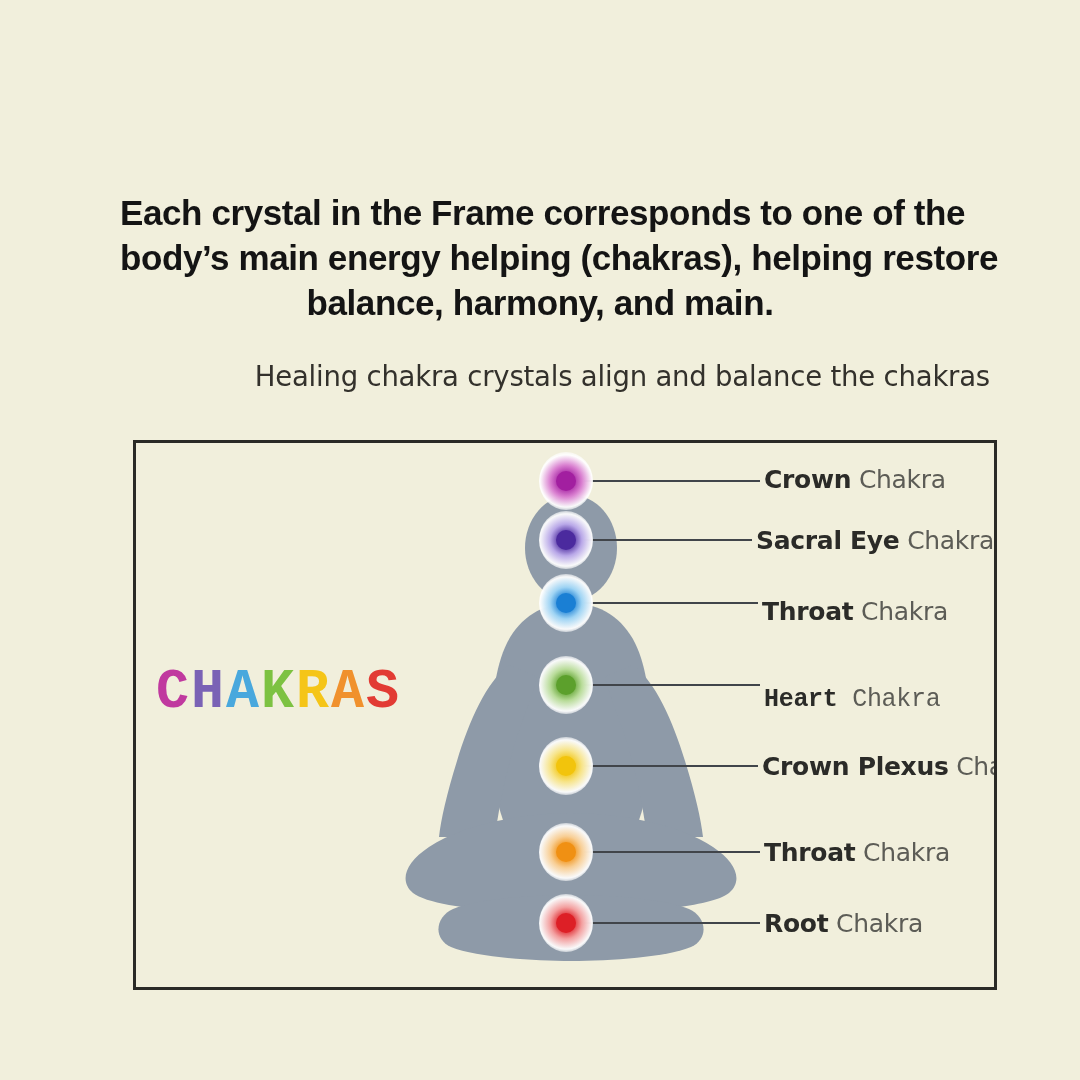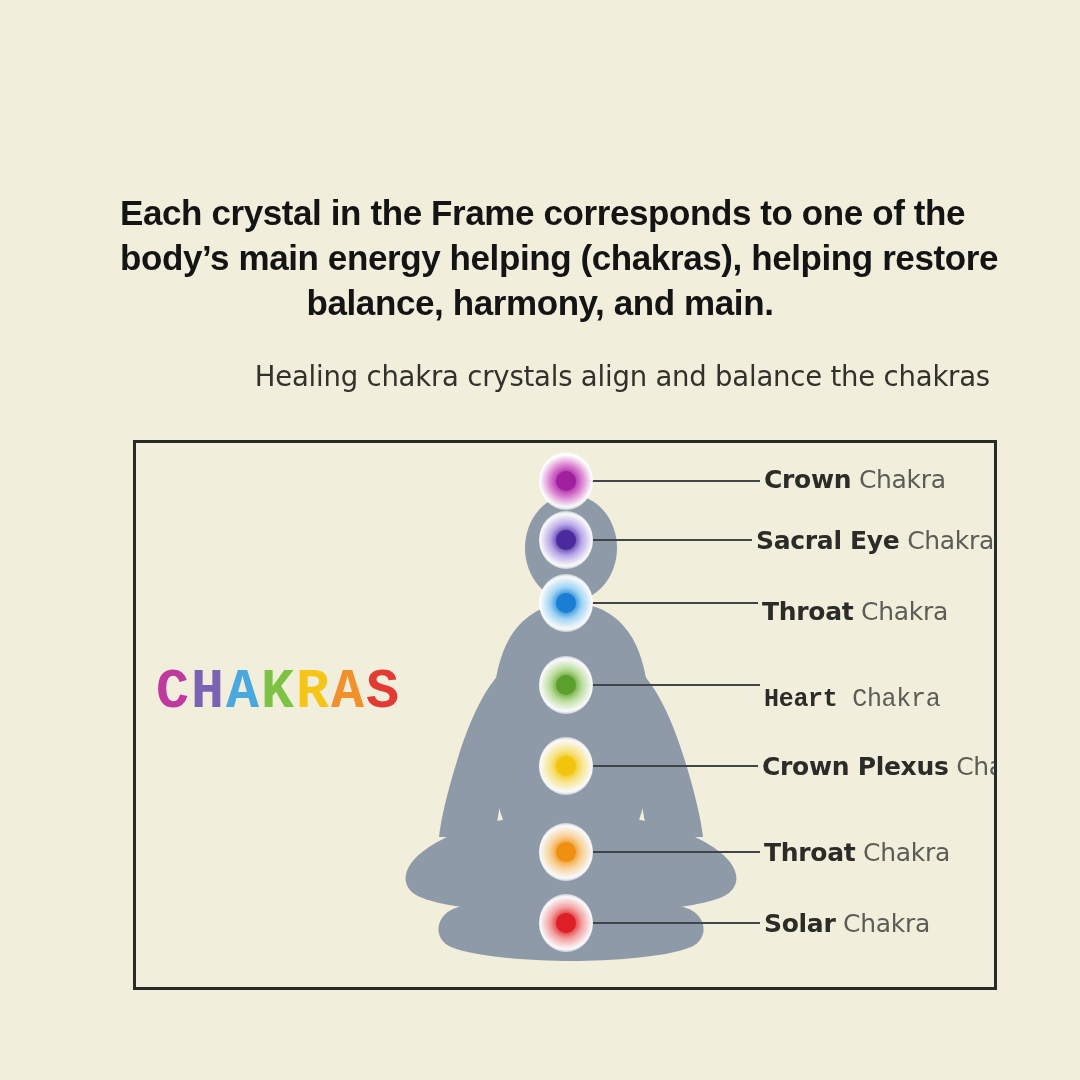--- a/index.html
+++ b/index.html
@@ -241,14 +241,14 @@
     <div class="chakra-dot" style="left: 430px; top: 409px;">
       <div class="glow" style="background: radial-gradient(circle, rgb(240, 144, 19) 0%, rgb(240, 144, 19) 16%, rgb(248, 207, 150) 40%, rgba(255, 255, 255, 0.95) 66%, rgba(255, 255, 255, 0) 82%);"></div>
       <div class="core" style="background: rgb(240, 144, 19);"></div>
     </div>
     <div class="chakra-label" style="left: 628px; top: 409px;"><span class="name">Throat</span><span class="suffix"> Chakra</span></div>
     <div class="connector" style="left: 448px; top: 479px; width: 176px; background: rgb(65, 69, 74);"></div>
     <div class="chakra-dot" style="left: 430px; top: 480px;">
       <div class="glow" style="background: radial-gradient(circle, rgb(221, 31, 38) 0%, rgb(221, 31, 38) 16%, rgb(243, 160, 160) 40%, rgba(255, 255, 255, 0.95) 66%, rgba(255, 255, 255, 0) 82%);"></div>
       <div class="core" style="background: rgb(221, 31, 38);"></div>
     </div>
-    <div class="chakra-label" style="left: 628px; top: 480px;"><span class="name">Solar</span><span class="suffix"> Chakra</span></div>
+    <div class="chakra-label" style="left: 628px; top: 480px;"><span class="name">Root</span><span class="suffix"> Chakra</span></div>
   </div>
 
 </body></html>

